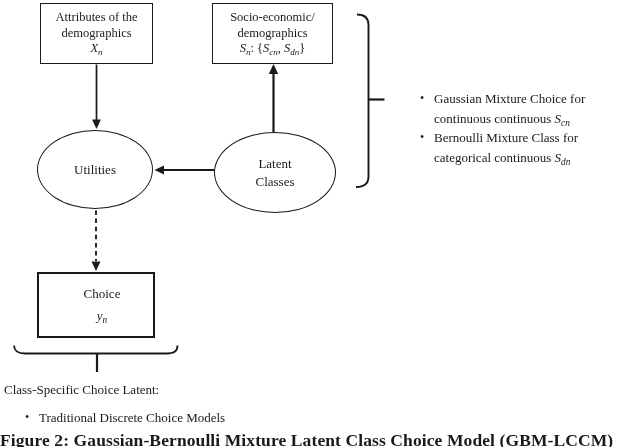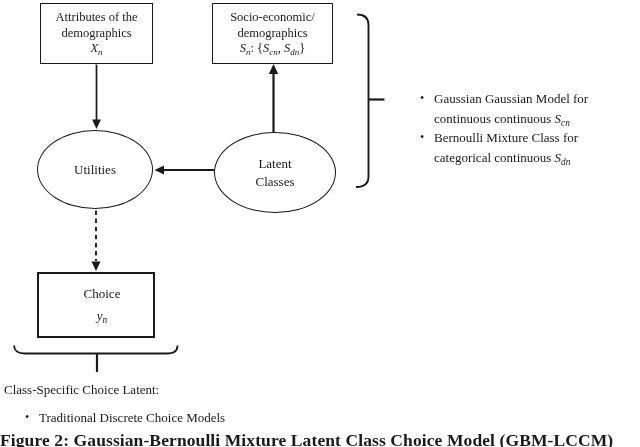--- a/index.html
+++ b/index.html
@@ -110,21 +110,21 @@
   <div class="node-box thick" style="left:37px; top:272px; width:118px; height:66px; font-size:13px; line-height:22px;padding-left:12px;">
     <div>Choice</div>
     <div class="mathline"><i class="mvar">y</i><sub class="msub">n</sub></div>
   </div>
 
 
   <div class="bullet-list" style="left:420px; top:89px;">
     <div class="bullet-item">
       <span class="bullet-dot">•</span>
       <span class="bullet-text">
-        <span>Gaussian Gaussian Model for</span><br>
+        <span>Gaussian Mixture Choice for</span><br>
         <span>continuous continuous </span><i class="mvar">S</i><sub class="msub">cn</sub>
       </span>
     </div>
     <div class="bullet-item">
       <span class="bullet-dot">•</span>
       <span class="bullet-text">
         <span>Bernoulli Mixture Class for</span><br>
         <span>categorical continuous </span><i class="mvar">S</i><sub class="msub">dn</sub>
       </span>
     </div>

